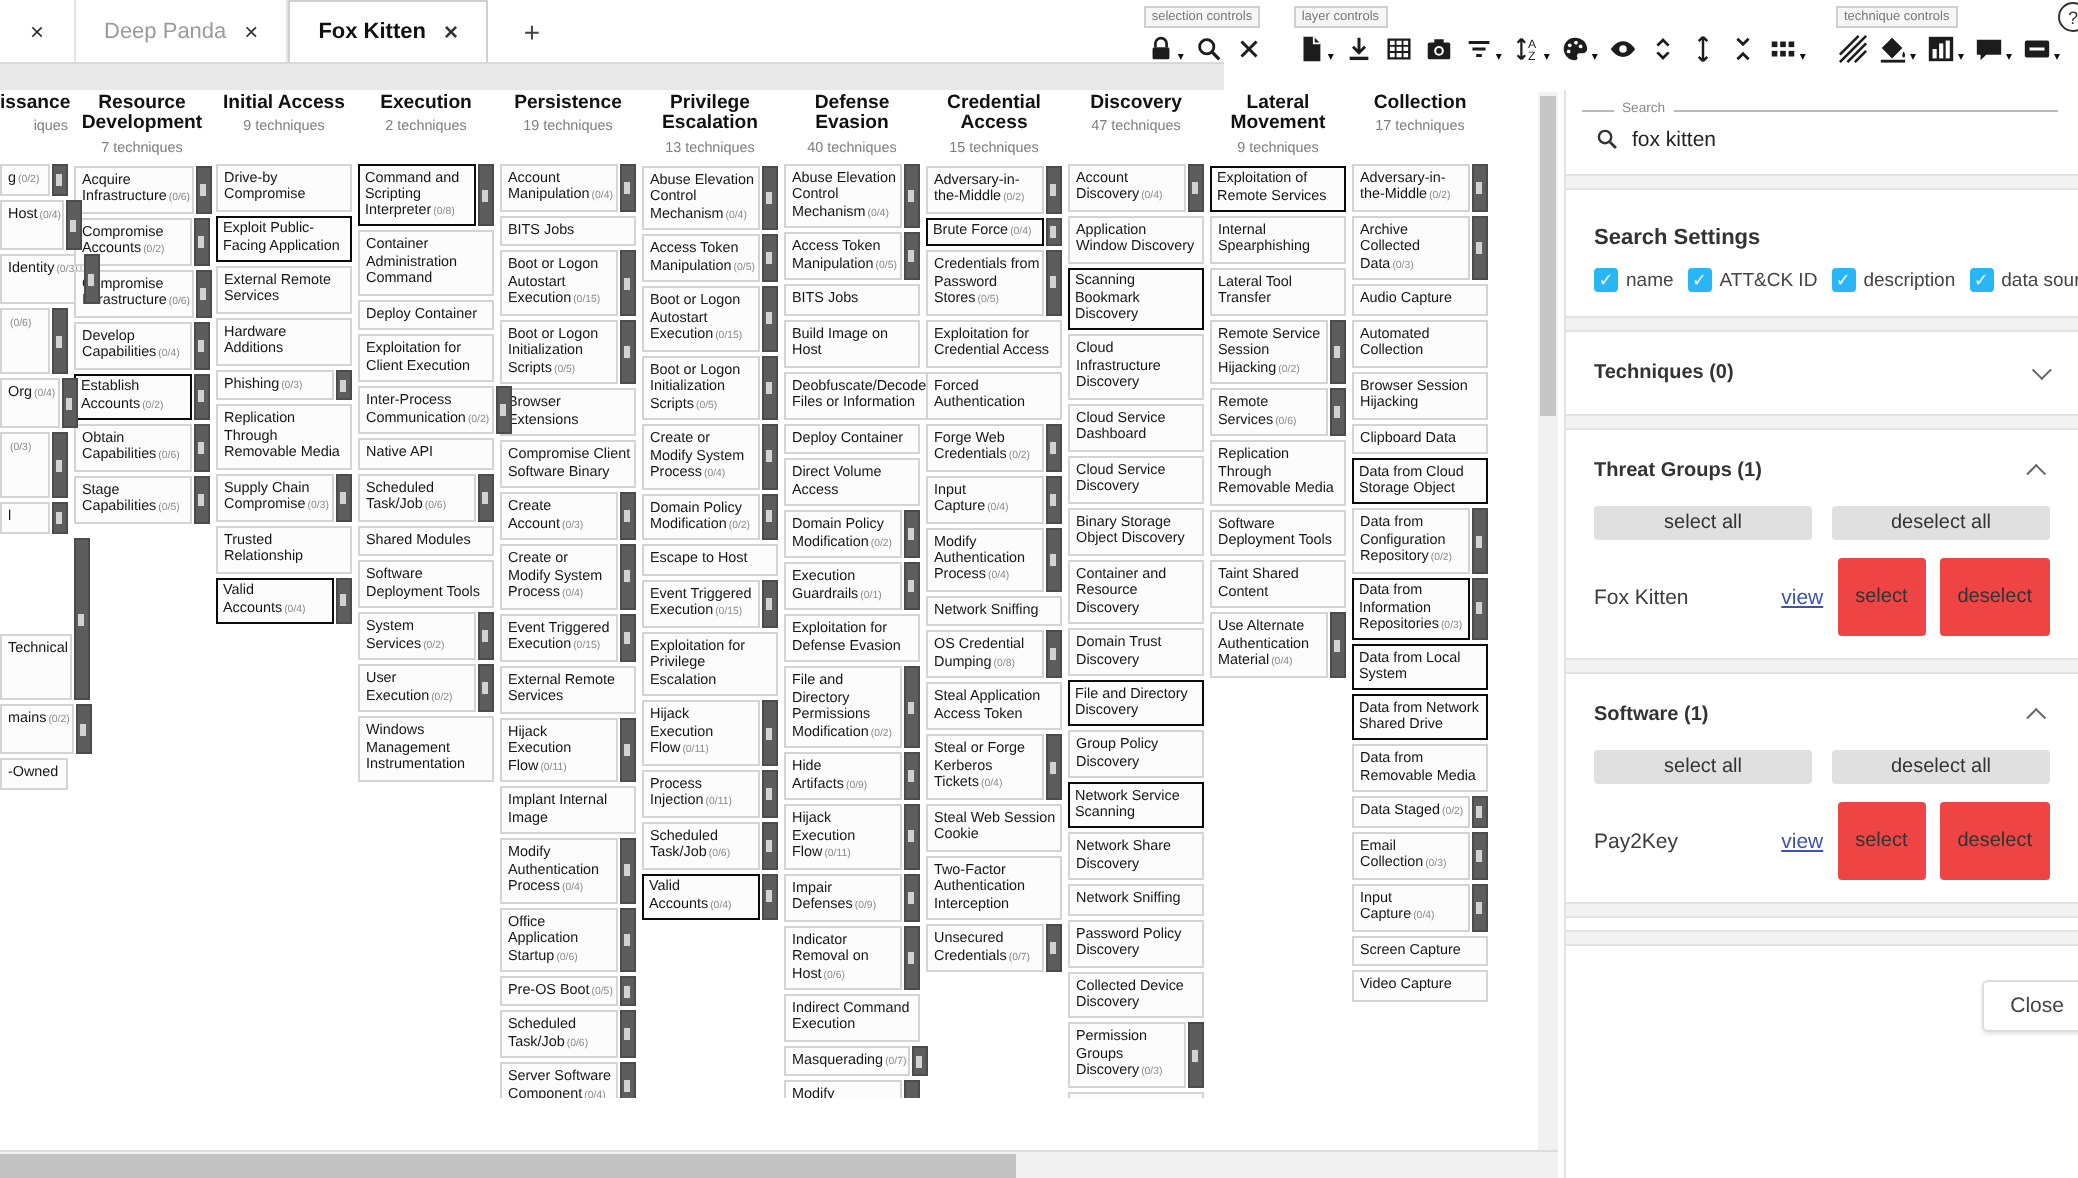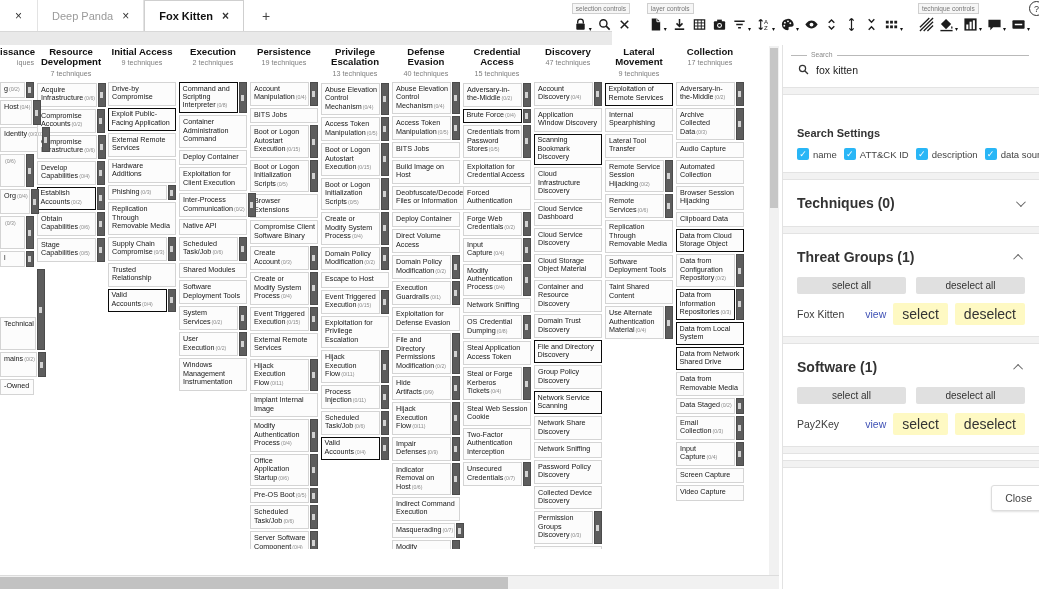--- a/index.html
+++ b/index.html
@@ -49,34 +49,34 @@
 
   
   #panel { position:absolute; top:45px; left:782px; right:0; bottom:0; background:#fff; border-left:1px solid #e2e2e2; color:#333; overflow:hidden; }
   .search-box { position:relative; margin:10px 10px 0 8px; border-top:1px solid #b9b9b9; padding:7px 6px 5px; }
   .search-label { position:absolute; top:-5px; left:16px; background:#fff; padding:0 4px; font-size:6.8px; color:#8a8a8a; }
   .search-row { display:flex; align-items:center; gap:6px; }
   .search-row svg { width:13px; height:13px; flex:none; }
   .search-value { font-size:10.5px; color:#222; }
   .divider { height:8px; background:#f2f2f2; border-top:1px solid #e3e3e3; border-bottom:1px solid #e3e3e3; margin:6px 0; }
   .settings { padding:2px 14px 6px; }
-  .settings-title { font-weight:bold; font-size:11px; margin:24px 0 9px; }
+  .settings-title { font-weight:bold; font-size:11px; margin:10px 0 9px; }
   .checks { display:flex; gap:7px; align-items:center; }
   .chk { display:flex; align-items:center; gap:4px; font-size:9.5px; color:#444; cursor:pointer; white-space:nowrap; }
   .box { width:12px; height:12px; background:#29B6F6; border-radius:2px; color:#fff; font-size:9px; line-height:12px; text-align:center; flex:none; }
-  .sec-title { font-weight:bold; font-size:14px; padding:9px 16px 9px 14px; display:flex; justify-content:space-between; align-items:center; cursor:pointer; }
+  .sec-title { font-weight:bold; font-size:10px; padding:9px 16px 9px 14px; display:flex; justify-content:space-between; align-items:center; cursor:pointer; }
   .chev { width:7px; height:7px; border-right:1.6px solid #666; border-bottom:1.6px solid #666; flex:none; }
   .chev.down { transform:rotate(45deg) translateY(-2px); }
   .chev.up { transform:rotate(-135deg) translateY(-2px); }
   .btn-row { display:flex; gap:10px; padding:3px 14px 2px; }
   .gbtn { flex:1; background:#e0e0e0; text-align:center; padding:3px 0; font-size:10px; color:#333; border-radius:2px; cursor:pointer; }
   .result-row { display:flex; align-items:center; padding:7px 14px 5px; gap:7px; }
   .result-name { flex:1; font-size:10.5px; color:#3c3c3c; }
-  .view-link { color:#3f51b5; font-size:10.5px; cursor:pointer; }
-  .sbtn { background:#fef9c3; padding:3px 9px; font-size:14px; color:#333; border-radius:2px; cursor:pointer; }
+  .view-link { color:#3f51b5; text-decoration:underline; font-size:10.5px; cursor:pointer; }
+  .sbtn { background:#ef4444; padding:14px 9px; font-size:10px; color:#333; border-radius:2px; cursor:pointer; }
   .close-wrap { text-align:right; padding:11px 0 0; }
   .close-btn { display:inline-block; background:#fff; border:1px solid #ddd; border-radius:3px; padding:6px 15px 6px 13px; font-size:10.5px; color:#444; margin-right:-9px; box-shadow:0 1px 2px rgba(0,0,0,.12); cursor:pointer; }
 </style>
 </head>
 <body>
 
 <div id="topbar">
   <div class="gray-band"></div>
   <div class="tab-strip">
     <div class="tab stub">
@@ -695,21 +695,21 @@
       <div class="cell">
         <div class="ctext">Cloud Infrastructure Discovery</div>
       </div>
       <div class="cell">
         <div class="ctext">Cloud Service Dashboard</div>
       </div>
       <div class="cell">
         <div class="ctext">Cloud Service Discovery</div>
       </div>
       <div class="cell">
-        <div class="ctext">Cloud Storage Object Material</div>
+        <div class="ctext">Binary Storage Object Discovery</div>
       </div>
       <div class="cell">
         <div class="ctext">Container and Resource Discovery</div>
       </div>
       <div class="cell">
         <div class="ctext">Domain Trust Discovery</div>
       </div>
       <div class="cell hl">
         <div class="ctext">File and Directory Discovery</div>
       </div>

